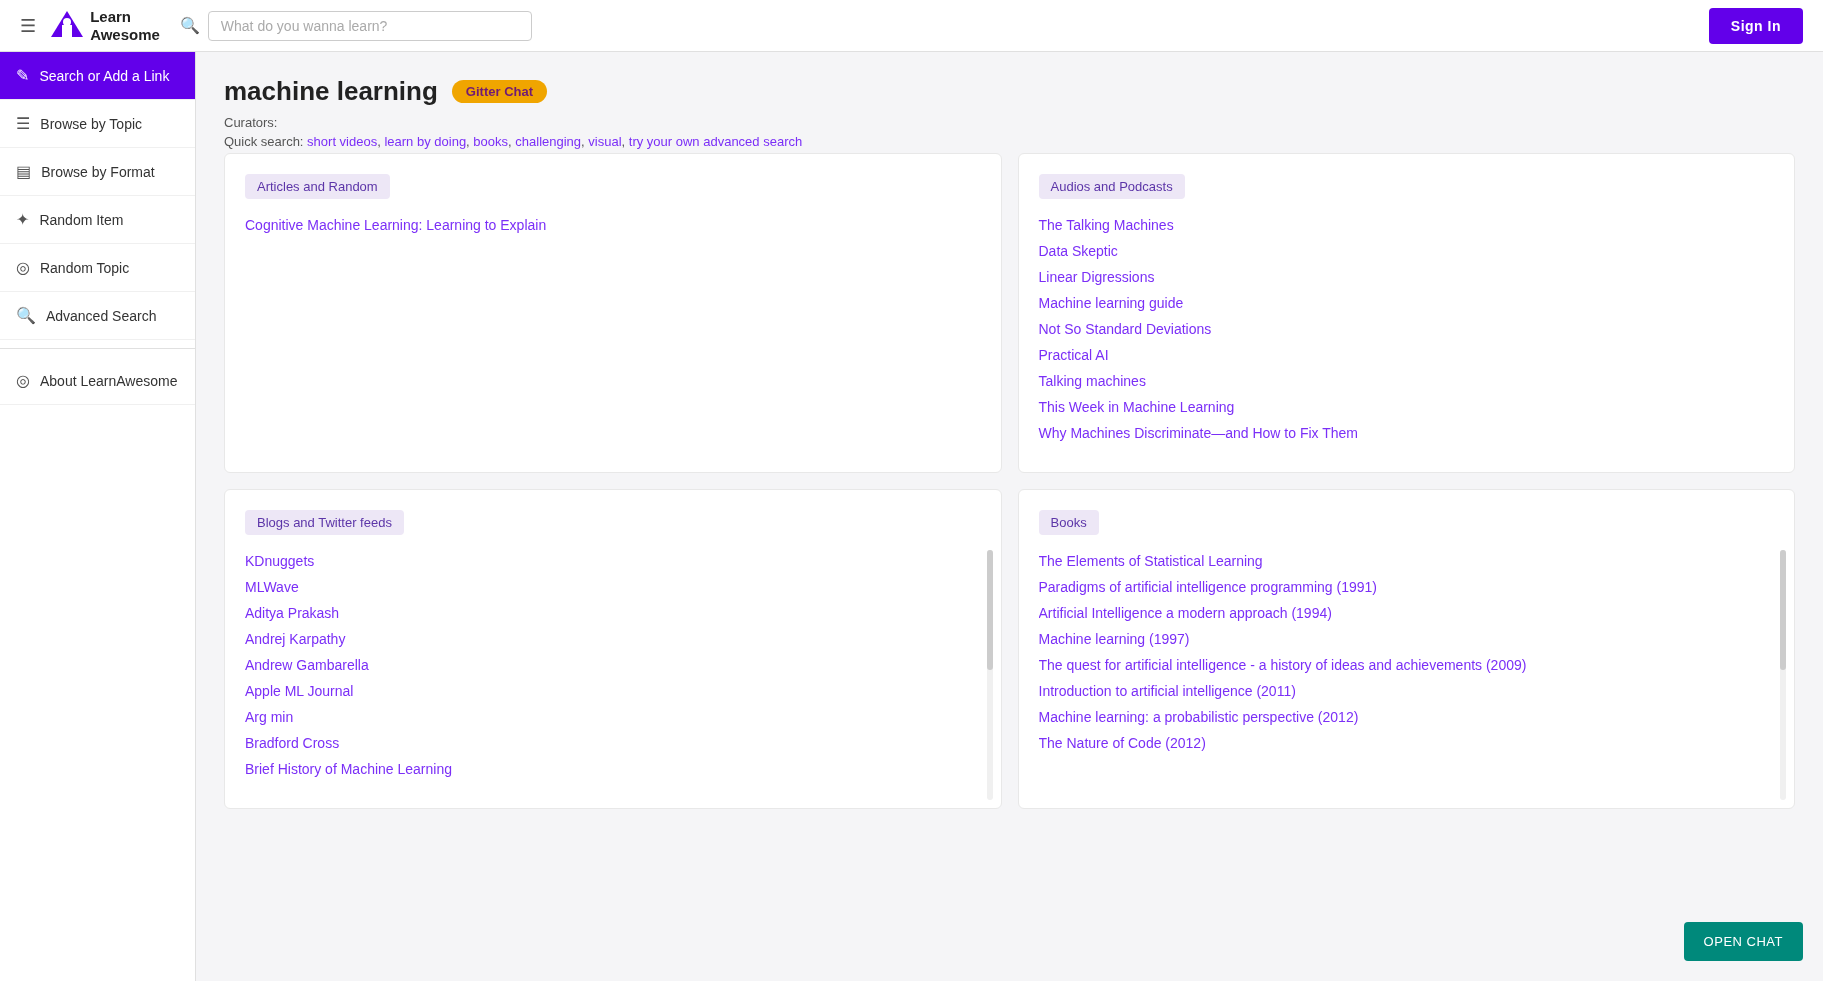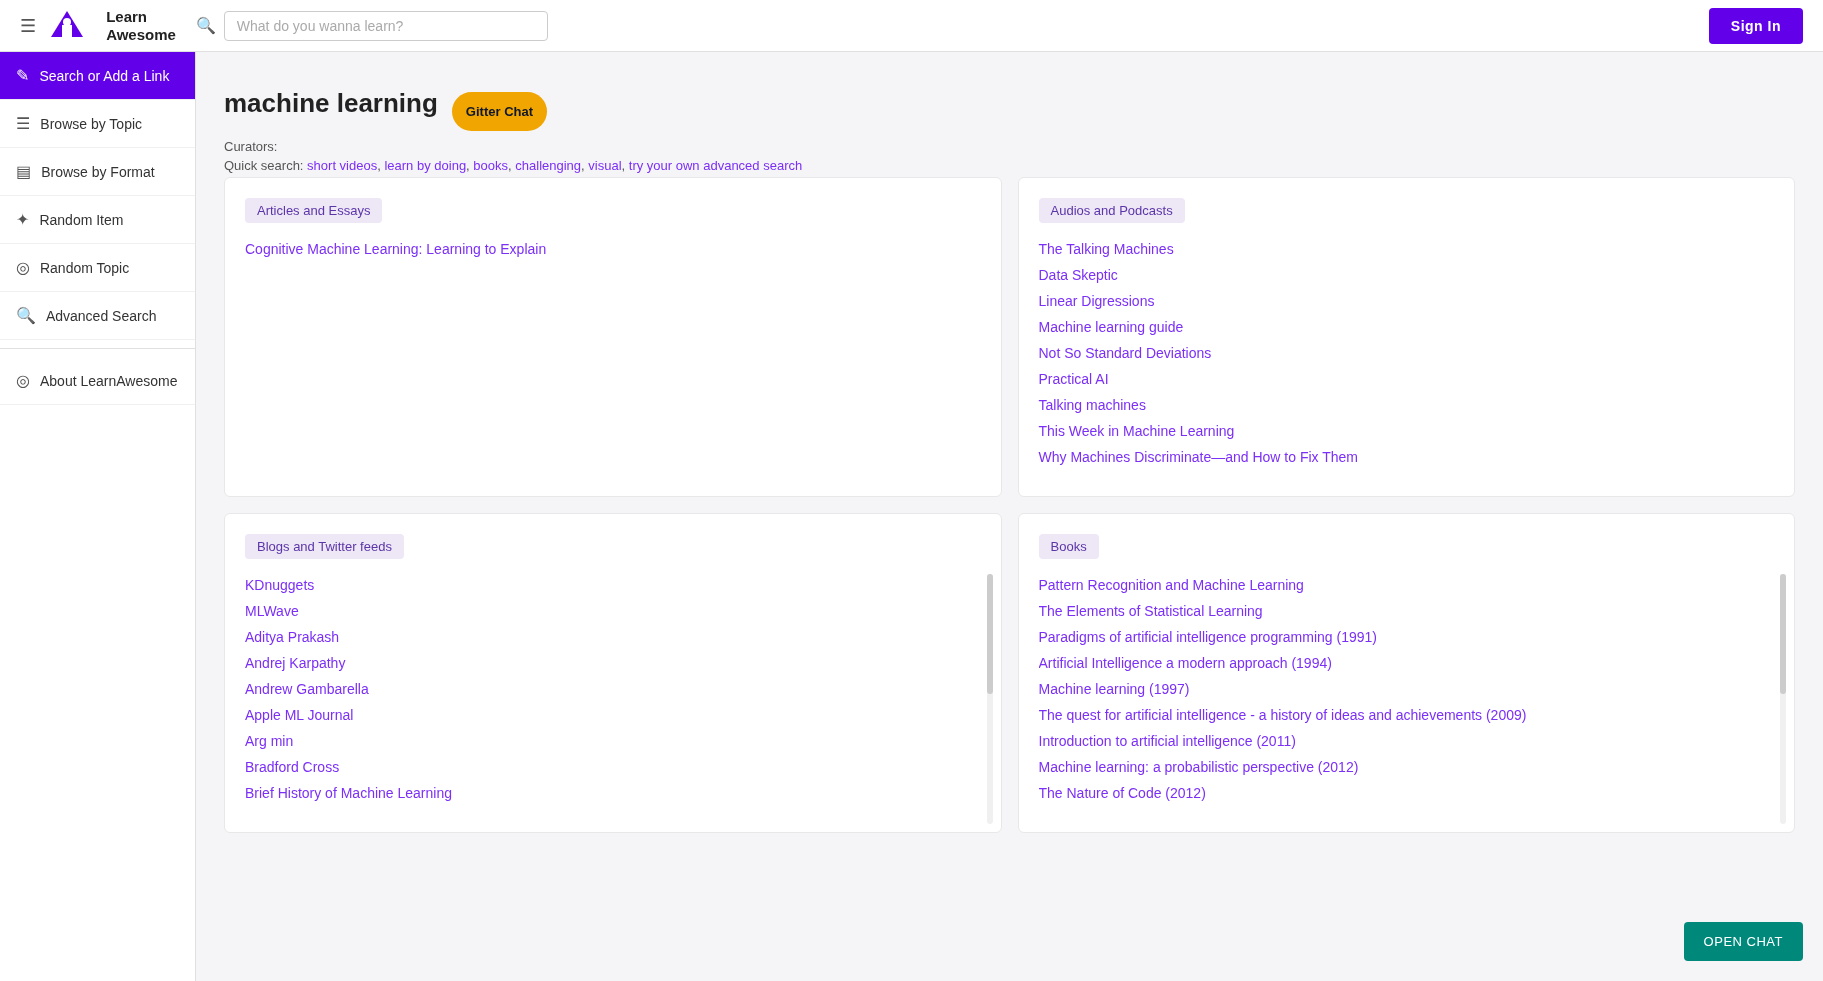--- a/index.html
+++ b/index.html
@@ -15,21 +15,21 @@
       position: fixed;
       top: 0;
       left: 0;
       right: 0;
       z-index: 100;
       height: 52px;
     }
     .header-logo {
       display: flex;
       align-items: center;
-      gap: 20px;
+      gap: 4px;
       margin-right: 20px;
     }
     .logo-icon {
       width: 38px;
       height: 38px;
     }
     .logo-text {
       font-size: 15px;
       font-weight: 700;
       color: #222;
@@ -121,27 +121,26 @@
       gap: 14px;
       margin-bottom: 8px;
     }
     .page-title {
       font-size: 26px;
       font-weight: 700;
       color: #222;
     }
     .gitter-badge {
       background: #f0a500;
-      color: #0f172a;
+      color: #701a75;
       border-radius: 20px;
-      padding: 12px 14px;
+      padding: 4px 14px;
       font-size: 13px;
       font-weight: 600;
       cursor: pointer;
-      margin-top: 16px;
     }
     .curators-row {
       font-size: 13px;
       color: #555;
       margin-bottom: 4px;
     }
     .quick-search-row {
       font-size: 13px;
       color: #555;
       margin-bottom: 4px;
@@ -306,21 +305,21 @@
       <a class="link-purple"> learn by doing</a>,
       <a class="link-purple"> books</a>,
       <a class="link-purple"> challenging</a>,
       <a class="link-purple"> visual</a>,
       <a class="link-purple"> try your own advanced search</a>
     </div>
 
     <div class="content-grid">
 
       <div class="card">
-        <span class="card-tag">Articles and Essays</span>
+        <span class="card-tag">Articles and Random</span>
         <div>
           <a class="card-item">Cognitive Machine Learning: Learning to Explain</a>
         </div>
       </div>
 
       <div class="card">
         <span class="card-tag">Audios and Podcasts</span>
         <div>
           <a class="card-item">The Talking Machines</a>
           <a class="card-item">Data Skeptic</a>
@@ -348,21 +347,20 @@
           <a class="card-item">Brief History of Machine Learning</a>
         </div>
         <div class="scroll-indicator">
           <div class="scroll-thumb"></div>
         </div>
       </div>
 
       <div class="card card-with-scroll">
         <span class="card-tag">Books</span>
         <div class="card-scrollable">
-          <a class="card-item">Pattern Recognition and Machine Learning</a>
           <a class="card-item">The Elements of Statistical Learning</a>
           <a class="card-item">Paradigms of artificial intelligence programming (1991)</a>
           <a class="card-item">Artificial Intelligence a modern approach (1994)</a>
           <a class="card-item">Machine learning (1997)</a>
           <a class="card-item">The quest for artificial intelligence - a history of ideas and achievements (2009)</a>
           <a class="card-item">Introduction to artificial intelligence (2011)</a>
           <a class="card-item">Machine learning: a probabilistic perspective (2012)</a>
           <a class="card-item">The Nature of Code (2012)</a>
         </div>
         <div class="scroll-indicator">

